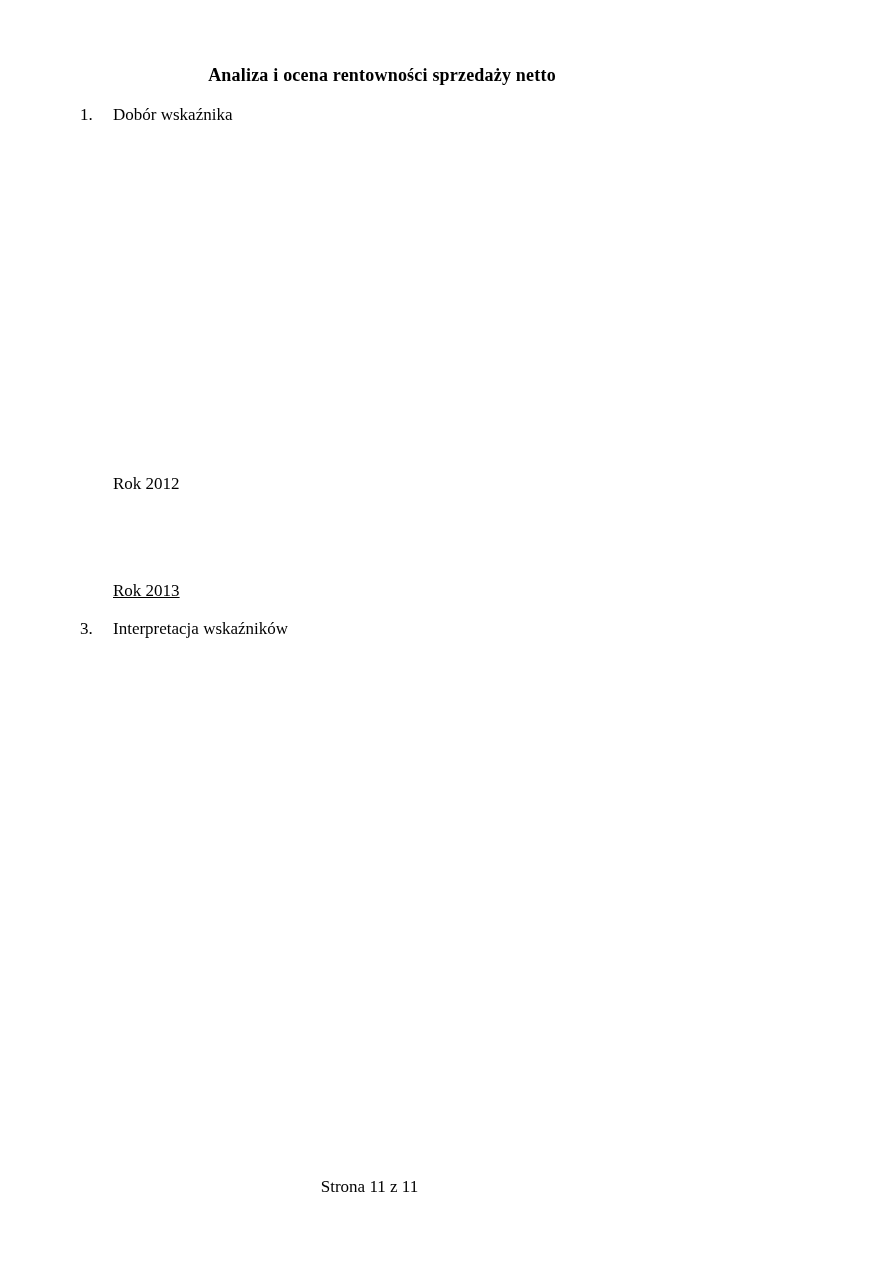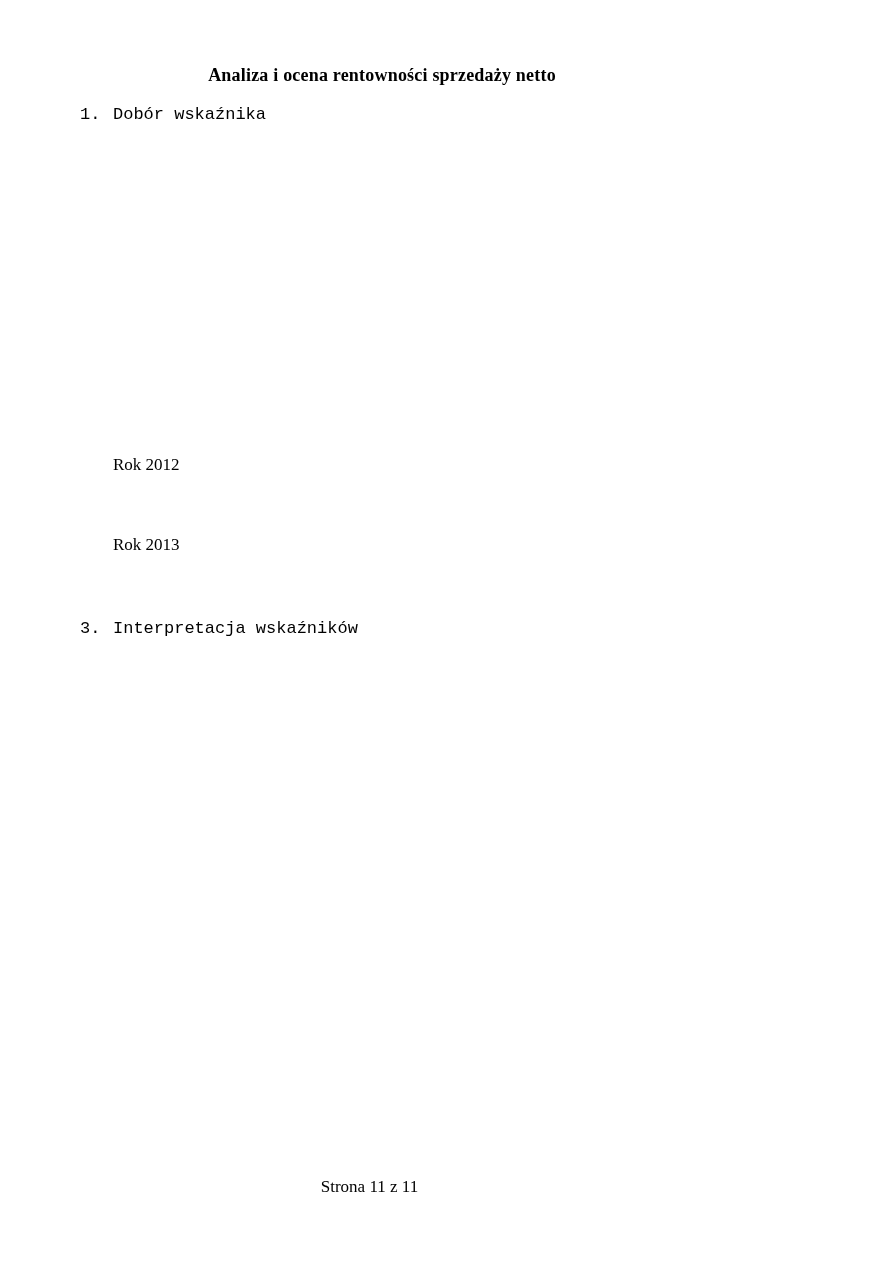--- a/index.html
+++ b/index.html
@@ -26,38 +26,37 @@
     text-align: center;
     font-size: 18px;
     font-weight: bold;
     letter-spacing: 0.2px;
   }
   .list-item {
     position: absolute;
     left: 80px;
     font-size: 17px;
     white-space: nowrap;
-    font-family: Liberation Mono, monospace;
   }
   .list-item .num {
     display: inline-block;
     width: 33px;
   }
   .item-1 { top: 105px; }
   .item-2 { top: 355px; }
   .item-3 { top: 619px; }
   .item-4 { top: 907px; }
   .sub-item {
     position: absolute;
     left: 113px;
     font-size: 17px;
     white-space: nowrap;
   }
-  .rok-2012 { top: 455px; }
-  .rok-2013 { top: 535px; }
+  .rok-2012 { top: 474px; }
+  .rok-2013 { top: 581px; text-decoration: underline; }
   .page-footer {
     position: absolute;
     top: 1177px;
     left: 0;
     width: 100%;
     text-align: center;
     font-size: 17px;
   }
 </style>
 </head>

